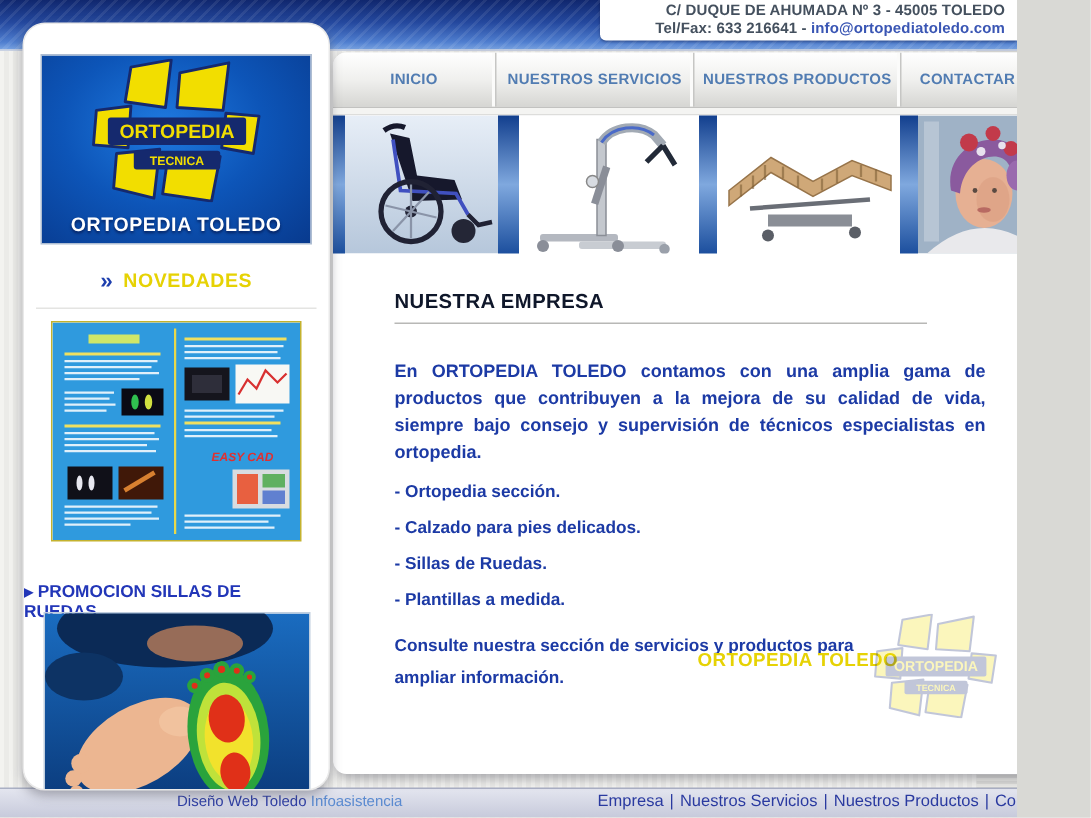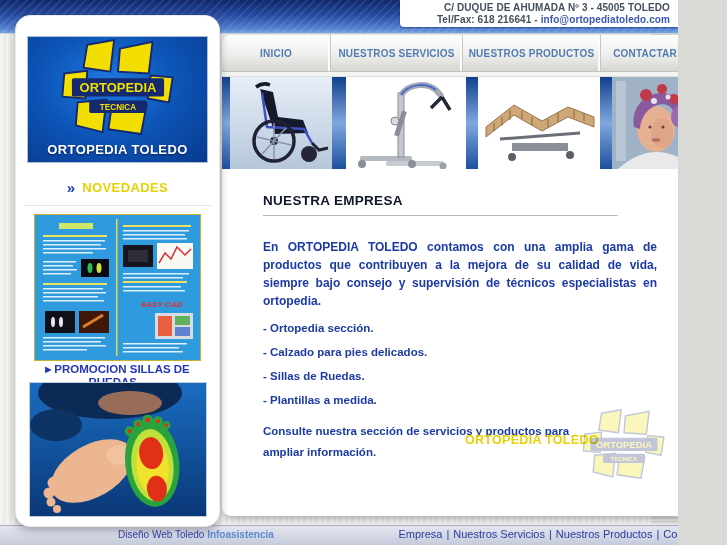--- a/index.html
+++ b/index.html
@@ -26,21 +26,21 @@
   .logo-box{margin:20px auto 0;width:181px;height:127px;position:relative;cursor:pointer;
     background:radial-gradient(ellipse at 45% 38%,#1f7ae0 0%,#0d55b8 48%,#083a8e 100%);
     border:1px solid #aebdd2;box-sizing:border-box;}
   .logo-box svg{display:block;margin:2px auto 0;}
   .logo-caption{position:absolute;bottom:5px;left:0;width:100%;text-align:center;color:#fff;
     font-weight:bold;font-size:13px;letter-spacing:.4px;text-shadow:0 1px 2px rgba(0,0,40,.6);}
   .novedades{margin:5px 8px 0;text-align:center;padding:10px 0 9px;border-bottom:1px solid #e4e4e2;}
   .novedades .chev{color:#1e3fae;font-weight:bold;font-size:15px;margin-right:7px;vertical-align:-1px;}
   .novedades .lbl{color:#e6d204;font-weight:bold;font-size:13px;letter-spacing:.4px;}
   .brochure{display:block;margin:8px auto 0;border:1px solid #c4b22e;cursor:pointer;}
-  .promo{margin-top:2px;text-align:center;color:#2236b8;font-weight:bold;font-size:11.5px;
+  .promo{margin-top:27px;text-align:left;color:#2236b8;font-weight:bold;font-size:11.5px;
     line-height:13px;position:relative;z-index:1;cursor:pointer;}
   .promo .tri{font-size:8px;margin-right:3px;vertical-align:1px;}
   .footscan{display:block;margin:-7px auto 0;position:relative;z-index:2;border:1px solid #c0cede;cursor:pointer;}
   
   .main-panel{position:absolute;left:222px;top:35px;width:478px;height:481px;background:#fff;
     border-radius:9px;box-shadow:2px 3px 7px rgba(65,65,80,.4);z-index:2;overflow:hidden;}
   .nav{height:36px;display:flex;border-bottom:1px solid #c2c2c0;
     background:linear-gradient(180deg,#ffffff 0%,#f0f0ee 50%,#d6d6d3 100%);}
   .nav-tab{display:flex;align-items:center;justify-content:center;cursor:pointer;
     color:#517cb2;font-weight:bold;font-size:10px;letter-spacing:.2px;
@@ -60,21 +60,21 @@
   .list-item{margin-top:12px;color:#1c3aa5;font-weight:bold;font-size:11.5px;}
   .list-item:first-of-type{margin-top:15px;}
   .closing{margin-top:15px;width:348px;color:#1c3aa5;font-weight:bold;font-size:11.5px;line-height:21px;}
   .brand-caption{position:absolute;left:243px;top:264px;color:#e6d204;font-weight:bold;
     font-size:12.5px;letter-spacing:.3px;}
   .watermark{position:absolute;left:360px;top:240px;opacity:.26;}
   
   .footer{position:absolute;left:0;bottom:0;width:727px;height:19px;z-index:1;
     background:linear-gradient(180deg,#e3e5ef 0%,#c7cadb 100%);border-top:1px solid #aab0c4;}
   .credit{position:absolute;left:118px;top:3px;font-size:10px;color:#2f3fa4;}
-  .credit a{color:#5a8ad0;text-decoration:none;cursor:pointer;font-weight:bold;}
+  .credit a{color:#5a8ad0;text-decoration:none;cursor:pointer;}
   .flinks{position:absolute;right:16px;top:2px;font-size:11px;color:#2a3aa0;}
   .flinks a{color:#2a3aa0;text-decoration:none;cursor:pointer;}
   .flinks .sep{margin:0 4px;}
   .hidden-defs{position:absolute;width:0;height:0;overflow:hidden;}
 </style>
 </head>
 <body>
 
 <svg class="hidden-defs" aria-hidden="true">
   <defs>
@@ -95,21 +95,21 @@
   </defs>
 </svg>
 
 <div class="page">
 
   <div class="top-band"></div>
   <div class="right-stripes"></div>
   <div class="contact-box">
     <div class="ln">C/ DUQUE DE AHUMADA Nº 3 - 45005 TOLEDO</div>
     <div class="ln">
-      <span>Tel/Fax: 618 216641 - </span><a>info@ortopediatoledo.com</a>
+      <span>Tel/Fax: 633 216641 - </span><a>info@ortopediatoledo.com</a>
     </div>
   </div>
 
   <div class="sidebar">
     <div class="logo-box">
       <svg width="122" height="96" viewBox="0 0 120 100">
         <use href="#logo-sym"></use>
       </svg>
       <div class="logo-caption">ORTOPEDIA TOLEDO</div>
     </div>

